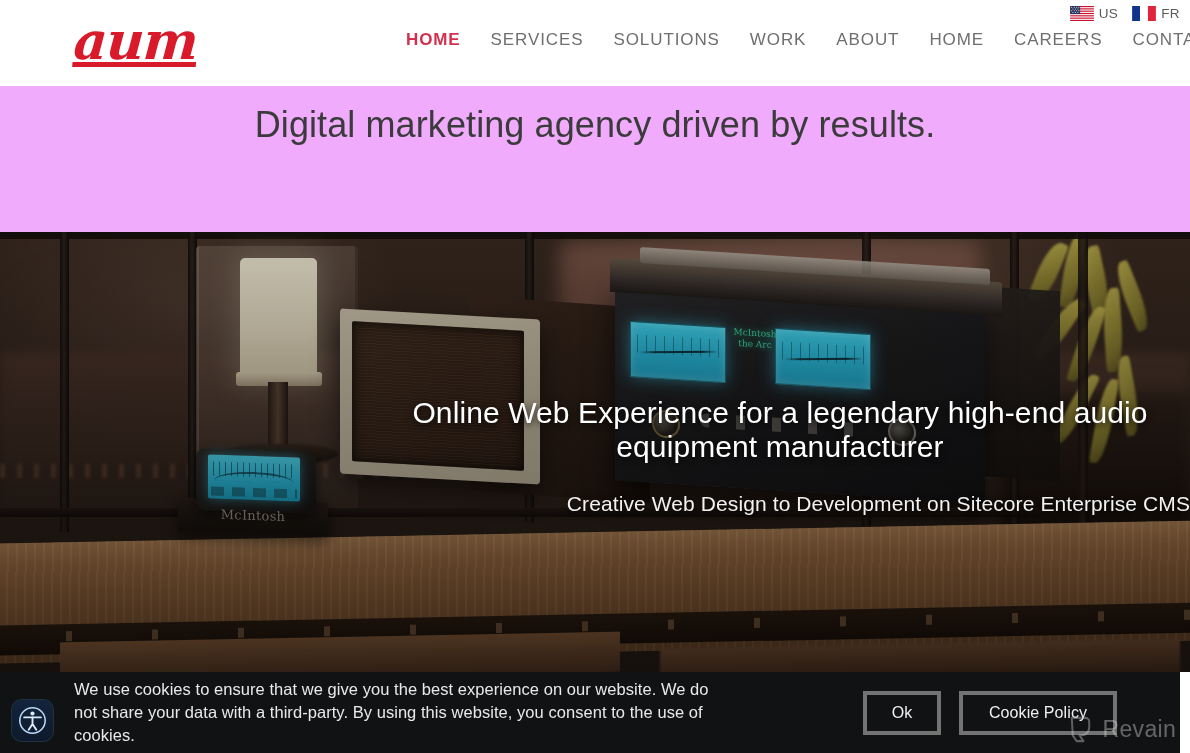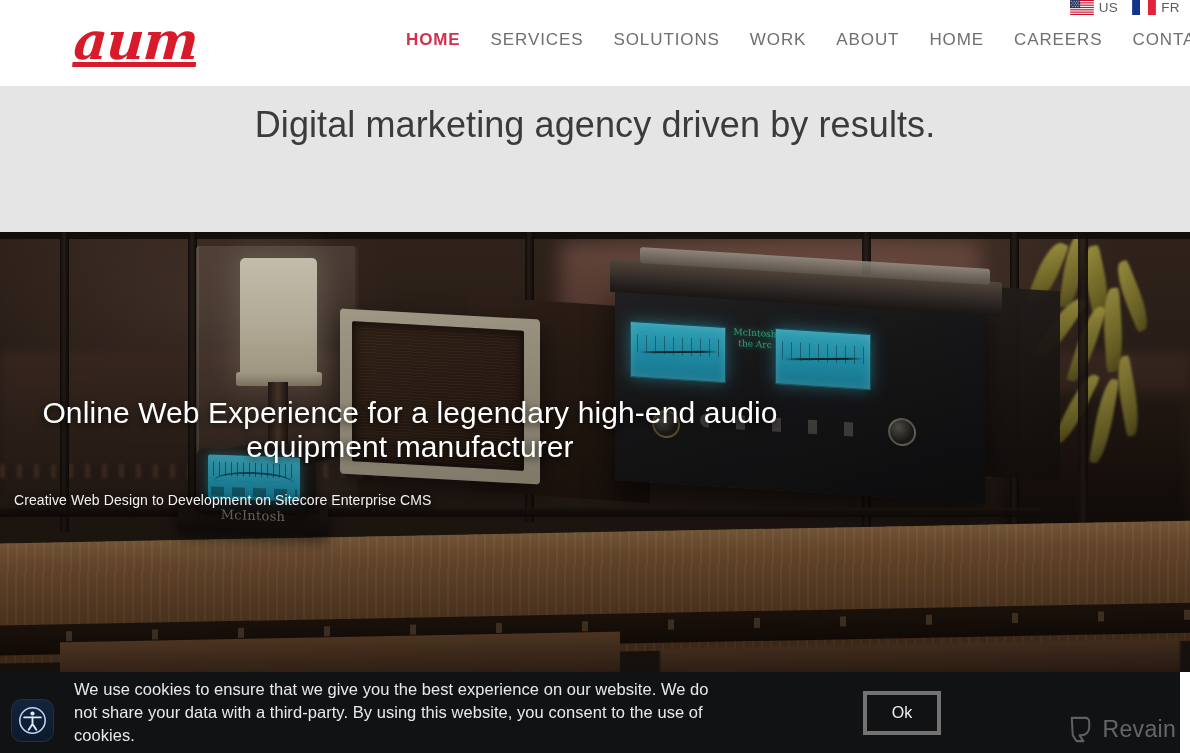--- a/index.html
+++ b/index.html
@@ -10,21 +10,21 @@
     overflow: hidden;
     background: #ffffff;
     font-family: "Liberation Sans", "DejaVu Sans", sans-serif;
     -webkit-font-smoothing: antialiased;
   }
   .page { position: relative; width: 1190px; height: 753px; overflow: hidden; background:#fff; }
 
   
   .langbar {
     position: absolute; top: 0; right: 0;
-    height: 26px; display: flex; align-items: flex-start;
+    height: 26px; display: flex; align-items: center;
     gap: 14px; padding: 0 10px 0 0; z-index: 40;
   }
   .lang {
     display: flex; align-items: center; gap: 5px;
     cursor: pointer; user-select: none;
   }
   .lang .label {
     font-size: 13.5px; color: #5b5b5b; letter-spacing: .4px;
     font-family: "Liberation Sans", sans-serif;
   }
@@ -58,21 +58,21 @@
     padding: 0 15px;
     white-space: nowrap;
     font-weight: 400;
   }
   .nav a.active { color: #d3304e; font-weight: 700; }
   .nav a:first-child { padding-left: 6px; }
 
   
   .intro {
     position: absolute; top: 86px; left: 0; width: 1190px; height: 146px;
-    background: #e5e5e5; text-align: center; z-index: 20;
+    background: #f0abfc; text-align: center; z-index: 20;
   }
   .intro h1 {
     margin: 0; padding-top: 17px;
     font-size: 36px; font-weight: 400; color: #3b3b3b;
     letter-spacing: .1px; line-height: 1.2;
   }
   .intro p {
     margin: 14px auto 0; max-width: 1030px;
     font-size: 21px; font-weight: 400; color: #555;
     line-height: 1.32; letter-spacing: .05px;
@@ -337,31 +337,31 @@
   }
 
   .hero-dim {
     position: absolute; inset: 0;
     background: linear-gradient(180deg, rgba(0,0,0,.18) 0%, rgba(0,0,0,.30) 45%, rgba(0,0,0,.40) 100%);
   }
 
   
   .hero-copy {
     position: absolute; left: 0; top: 0; width: 1190px; height: 440px;
-    display: flex; flex-direction: column; align-items: flex-start;
+    display: flex; flex-direction: column; align-items: flex-end;
     z-index: 5; text-align: center;
   }
   .hero-copy h2 {
     margin: 0; padding-top: 164px; max-width: 820px;
     font-size: 30px; font-weight: 400; color: #fff; line-height: 1.14;
     text-shadow: 0 2px 7px rgba(0,0,0,.75);
     letter-spacing: .1px;
   }
   .hero-copy h3 {
-    margin: 28px 14px 0; font-size: 14px; font-weight: 400; color: #f2f2f2;
+    margin: 28px 0 0; font-size: 21px; font-weight: 400; color: #f2f2f2;
     text-shadow: 0 2px 7px rgba(0,0,0,.8); letter-spacing: .1px;
   }
   .cta-wrap { position: relative; margin-top: 32px; }
   .cta {
     position: relative; display: inline-block;
     padding: 11px 28px 12px;
     border: 2px solid #ffffff;
     color: #ffffff; font-size: 17px; letter-spacing: .2px;
     text-decoration: none; background: transparent;
     cursor: pointer; z-index: 2;
@@ -567,20 +567,21 @@
         <rect x="25.34" width="12.66" height="24" fill="#e1233b"></rect>
       </svg>
       <span class="label">FR</span>
     </div>
   </div>
 
   <div class="cookiebar">
     <div class="cookie-text">We use cookies to ensure that we give you the best experience on our website. We do not share your data with a third-party. By using this website, you consent to the use of cookies.</div>
     <div class="cookie-actions">
       <button class="cookie-btn btn-ok">Ok</button>
+      <button class="cookie-btn btn-policy">Cookie Policy</button>
     </div>
   </div>
 
   <div class="a11y">
     <svg width="29" height="29" viewBox="0 0 32 32">
       <circle cx="16" cy="16" r="14" fill="none" stroke="#bcd8f5" stroke-width="1.7"></circle>
       <circle cx="16" cy="8.3" r="2.3" fill="#dcebfb"></circle>
       <path d="M6.8 12.6h18.4" stroke="#dcebfb" stroke-width="2.1" stroke-linecap="round"></path>
       <path d="M16 12.6v7.2M16 19.8l-4.2 6.4M16 19.8l4.2 6.4" stroke="#dcebfb" stroke-width="2.1" stroke-linecap="round" fill="none"></path>
     </svg>

